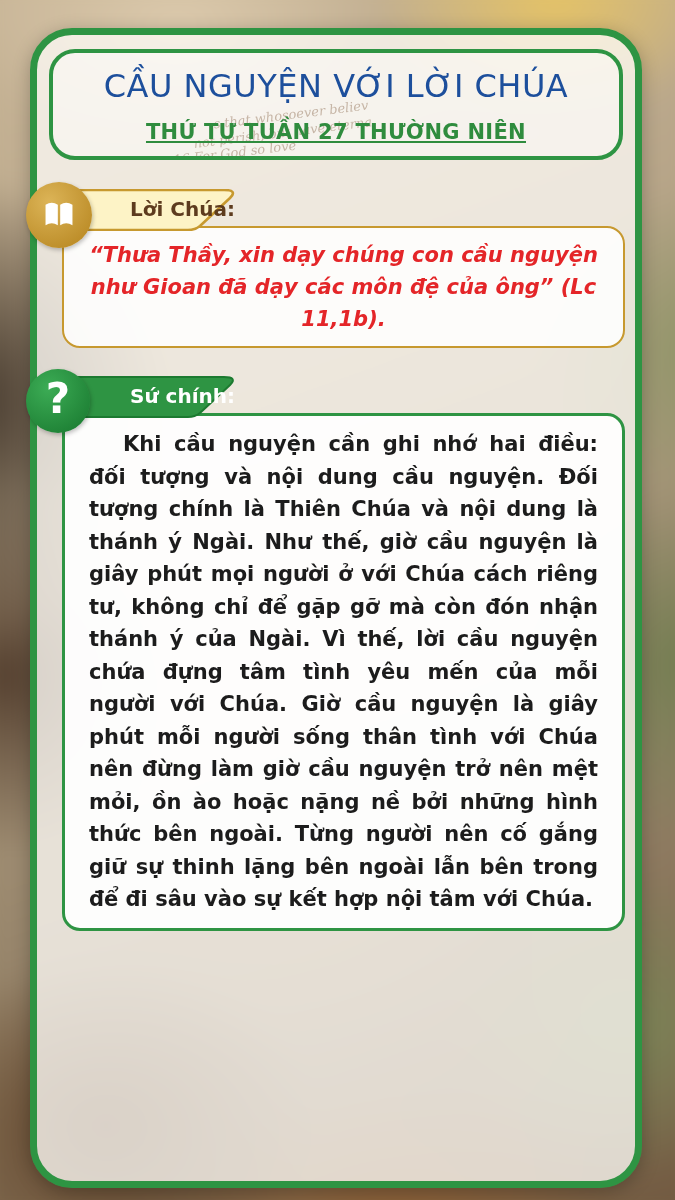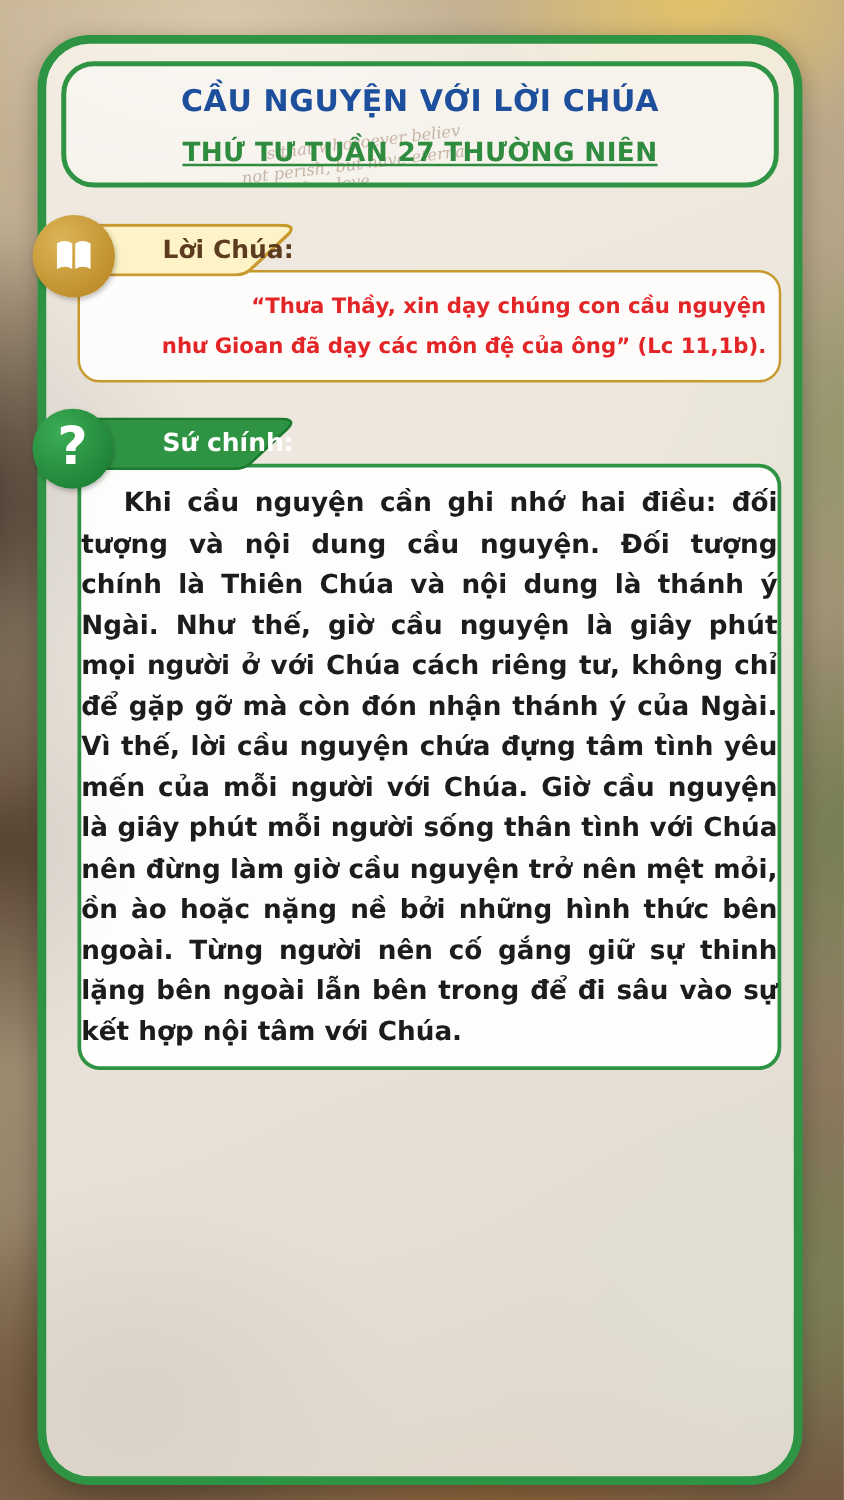--- a/index.html
+++ b/index.html
@@ -44,21 +44,21 @@
     background:rgba(255,255,255,.45);text-align:center;overflow:hidden;
   }
   .bible-texture{position:absolute;inset:0;pointer-events:none;}
   .bible-texture span{
     position:absolute;font-family:"DejaVu Serif","Liberation Serif",serif;
     font-style:italic;font-size:13px;color:rgba(125,88,58,.4);
     transform:rotate(-7deg);white-space:nowrap;
   }
   .bt1{left:160px;top:54px}.bt2{left:140px;top:72px}.bt3{left:120px;top:92px}
   .bt4{left:105px;top:112px}
-  .page-title{position:relative;color:var(--blue);font-weight:bold;font-size:24px;letter-spacing:.5px;}
+  .page-title{position:relative;color:var(--blue);font-weight:normal;font-size:32px;letter-spacing:.5px;}
   .page-subtitle{position:relative;color:var(--green-text);font-weight:bold;font-size:21px;margin-top:15px;letter-spacing:.3px;text-decoration:underline;}
   .scripture-ref{position:relative;color:var(--brown-ref);font-weight:bold;font-size:16px;margin-top:3px;}
   
   .sect{position:relative;margin:0 10px 0 25px;}
   .sect-gold{margin-top:29px;}
   .sect-green{margin-top:28px;}
   .head{position:relative;height:39px;z-index:2;}
   .ribbon{position:absolute;left:-10px;top:0;width:190px;height:42px;}
   .ribbon-gold path{fill:var(--gold-fill);stroke:var(--gold);stroke-width:2.6;}
   .ribbon-green path{fill:var(--green);stroke:var(--green-dark);stroke-width:2;}
@@ -68,25 +68,25 @@
   .badge{
     position:absolute;left:-36px;top:-7px;width:64px;height:64px;border-radius:50%;
     display:flex;align-items:center;justify-content:center;z-index:3;
     box-shadow:1px 2px 4px rgba(0,0,0,.25);
   }
   .badge-gold{width:66px;height:66px;background:radial-gradient(circle at 35% 30%,#DCB457,#BE8F2B 75%);}
   .badge-green{background:radial-gradient(circle at 35% 30%,#3CAC55,#1F8236 78%);}
   .badge .qmark{color:#fff;font-size:42px;font-weight:bold;line-height:1;padding-bottom:4px;}
   .box{
     position:relative;z-index:1;margin-top:-2px;border-radius:18px;
-    background:rgba(255,255,255,.92);padding:12px 0;
+    background:rgba(255,255,255,.92);padding:12px 24px;
   }
   .box-gold{border:2.6px solid var(--gold);background:rgba(255,255,255,.86);text-align:center;padding:11px 10px;}
   .box-green{border:3px solid var(--green);}
-  .quote-line{color:var(--red);font-weight:bold;font-size:17px;line-height:32px;text-align:right;}
+  .quote-line{color:var(--red);font-weight:bold;font-style:italic;font-size:21px;line-height:32px;}
   .body-text{
     color:var(--ink);font-weight:bold;font-size:21px;line-height:32.5px;
     text-align:justify;text-indent:34px;
   }
   svg{display:block;}
 </style>
 </head>
 <body>
 
 <div class="bg"></div>

